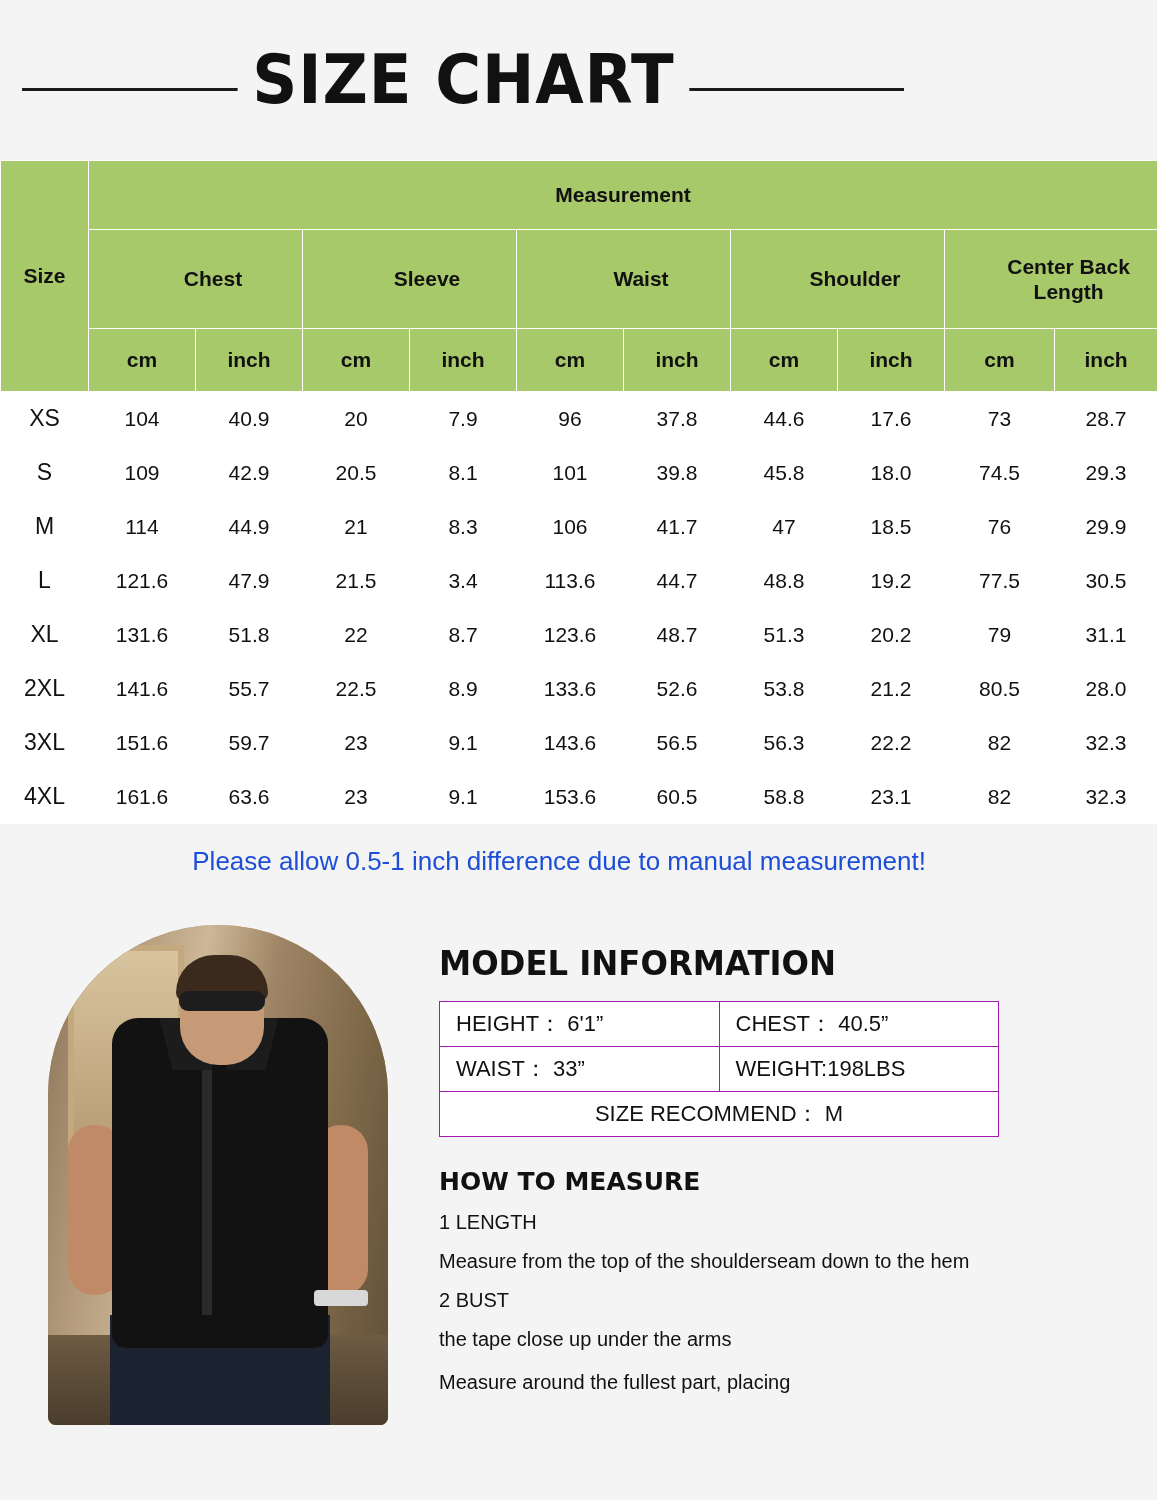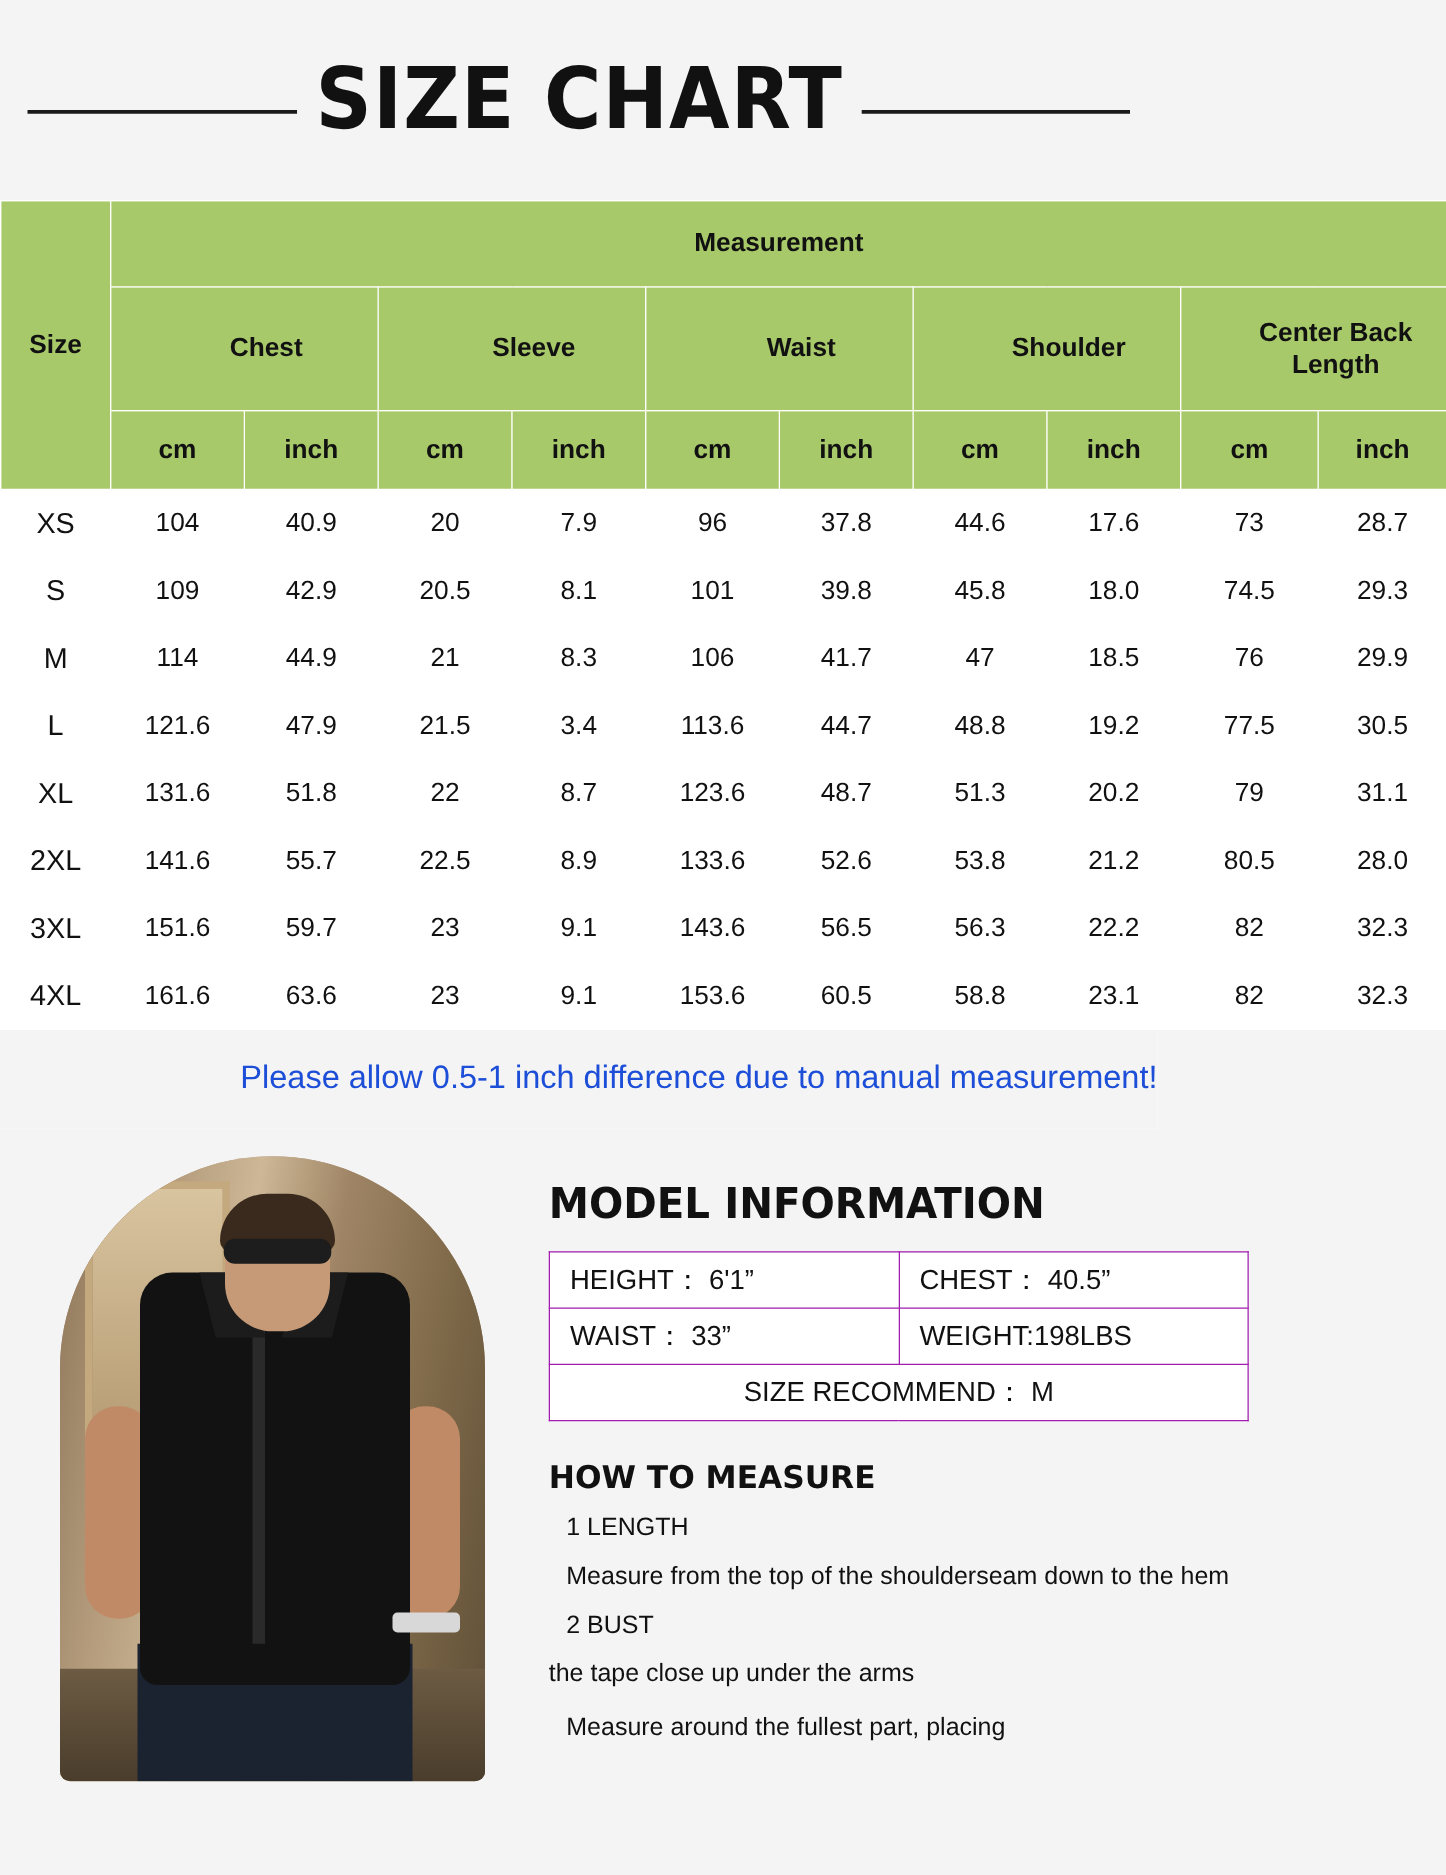--- a/index.html
+++ b/index.html
@@ -262,21 +262,21 @@
     font-weight: bold;
     font-size: 25px;
     margin: 30px 0 14px 0;
   }
   .how-line {
     font-size: 20px;
     color: #111;
     margin: 0 0 18px 0;
     line-height: 1.25;
   }
-  .how-line.small-gap { margin-bottom: 14px; margin-left: 14px; }
+  .how-line.small-gap { margin-bottom: 14px; }
 </style>
 </head>
 <body>
 
 <div class="page">
 
   <div class="title-wrap">
     <div class="title-rule left"></div>
     <div class="title-rule right"></div>
     <div class="page-title">SIZE CHART</div>

